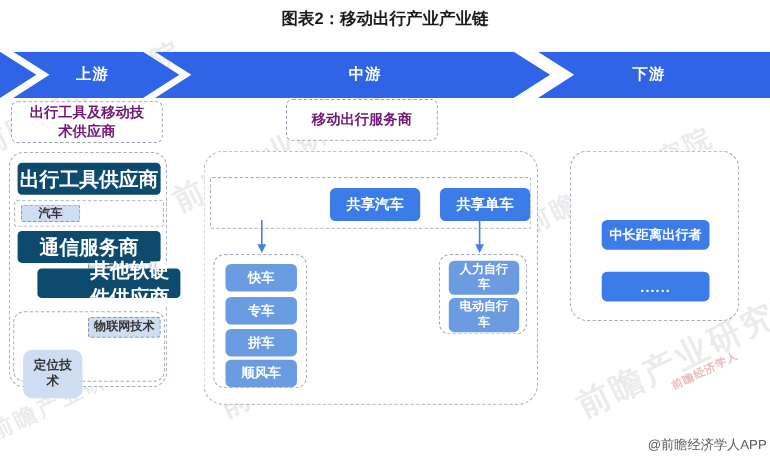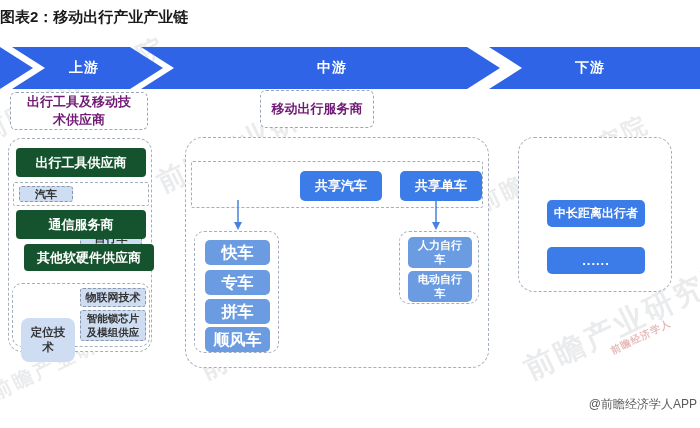--- a/index.html
+++ b/index.html
@@ -1,34 +1,34 @@
 <!DOCTYPE html>
 <html><head>
 <meta charset="utf-8">
 <style>
   html,body{margin:0;padding:0;background:#fff;}
   .canvas{position:relative;width:700px;height:428px;background:#fff;overflow:hidden;
           font-family:"Liberation Sans","DejaVu Sans",sans-serif;}
-  .title{position:absolute;top:8px;left:0;width:700px;
+  .title{position:absolute;top:8px;left:0;width:700px;text-align:center;
          font-size:15px;font-weight:bold;color:#1a1a1a;}
   
   .banner{position:absolute;top:47px;left:0;width:700px;height:42px;}
   .banner svg{position:absolute;top:0;left:0;}
   .b-label{position:absolute;top:0;height:42px;display:flex;align-items:center;justify-content:center;
            color:#fff;font-size:14px;font-weight:bold;letter-spacing:1px;}
   
   .hdr{position:absolute;background:#fff;border:1.5px dashed #9aa5b5;border-radius:6px;
        display:flex;align-items:center;justify-content:center;text-align:center;
        font-size:13px;font-weight:bold;color:#701a75;white-space:pre-line;line-height:1.35;box-sizing:border-box;}
   .cont{position:absolute;border:1.5px dashed #a5aebb;background:#fff;box-sizing:border-box;}
-  .solid{position:absolute;background:#14532d;color:#fff;font-weight:bold;font-size:13px;
-         border-radius:4px;display:flex;align-items:center;justify-content:center;text-align:center;box-sizing:border-box;}
+  .solid{position:absolute;background:#0c4a6e;color:#fff;font-weight:bold;font-size:18px;
+         border-radius:4px;display:flex;align-items:center;justify-content:center;text-align:left;box-sizing:border-box;}
   .bright{position:absolute;background:#3b7ce9;color:#fff;font-weight:bold;font-size:13px;
           border-radius:5px;display:flex;align-items:center;justify-content:center;box-sizing:border-box;}
-  .med{position:absolute;background:#6b9be0;color:#fff;font-weight:bold;font-size:16px;
+  .med{position:absolute;background:#6b9be0;color:#fff;font-weight:bold;font-size:12px;
        border-radius:5px;display:flex;align-items:center;justify-content:center;text-align:center;
        white-space:pre-line;line-height:1.25;box-sizing:border-box;}
   .light{position:absolute;background:#cfddf3;color:#333;font-weight:bold;font-size:11px;
          border:1px dashed #8a97ab;border-radius:3px;display:flex;align-items:center;justify-content:center;
          text-align:center;white-space:pre-line;line-height:1.3;box-sizing:border-box;}
   .light.nob{border:none;border-radius:8px;font-size:11.5px;}
   .overlay{position:absolute;top:0;left:0;pointer-events:none;}
   .wm{position:absolute;color:#8d939c;opacity:.18;font-weight:bold;white-space:nowrap;
       transform:rotate(-26deg);pointer-events:none;letter-spacing:3px;}
   .wm.red{color:#c96a6a;opacity:.45;letter-spacing:1px;}
@@ -64,31 +64,29 @@
 
   <div class="hdr" style="left:10px;top:92px;width:138px;height:38px;">出行工具及移动技
 术供应商</div>
   <div class="cont" style="left:8px;top:138px;width:144px;height:214px;border-radius:14px;">
     <div class="solid" style="left:7px;top:9px;width:130px;height:29px;">出行工具供应商</div>
     <div class="cont" style="left:4px;top:43px;width:136px;height:24px;border-width:1px;border-radius:2px;">
       <div class="light" style="left:5px;top:3px;width:54px;height:16px;">汽车</div>
       <div class="light" style="left:66px;top:3px;width:62px;height:16px;margin-top:44px;">自行车</div>
     </div>
     <div class="solid" style="left:7px;top:71px;width:130px;height:29px;">通信服务商</div>
-    <div class="solid" style="left:15px;top:105px;width:130px;height:27px;">其他软硬件供应商</div>
+    <div class="solid" style="left:25px;top:105px;width:130px;height:27px;padding-left:48px;">其他软硬件供应商</div>
     <div class="cont" style="left:3px;top:144px;width:138px;height:64px;border-width:1px;border-radius:10px;">
       <div class="light nob" style="left:8px;top:7px;width:54px;height:44px;margin-top:27px;">定位技
 术</div>
       <div class="light" style="left:67px;top:4px;width:66px;height:19px;">物联网技术</div>
-      <div class="light" style="left:67px;top:26px;width:66px;height:31px;font-size:10.5px;">智能锁芯片
-及模组供应</div>
     </div>
   </div>
 
-  <div class="hdr" style="left:260px;top:90px;width:114px;height:38px;">移动出行服务商</div>
+  <div class="hdr" style="left:260px;top:90px;width:138px;height:38px;">移动出行服务商</div>
   <div class="cont" style="left:185px;top:137px;width:304px;height:231px;border-radius:18px;">
     <div class="cont" style="left:5px;top:23px;width:292px;height:47px;border-width:1px;border-radius:2px;">
       <div class="bright" style="left:108px;top:9px;width:82px;height:30px;">共享汽车</div>
       <div class="bright" style="left:208px;top:9px;width:82px;height:30px;">共享单车</div>
     </div>
     <div class="cont" style="left:8px;top:93px;width:85px;height:122px;border-width:1px;border-radius:10px;">
       <div class="med" style="left:10px;top:8px;width:65px;height:25px;">快车</div>
       <div class="med" style="left:10px;top:38px;width:65px;height:25px;">专车</div>
       <div class="med" style="left:10px;top:67px;width:65px;height:25px;">拼车</div>
       <div class="med" style="left:10px;top:95px;width:65px;height:25px;">顺风车</div>

